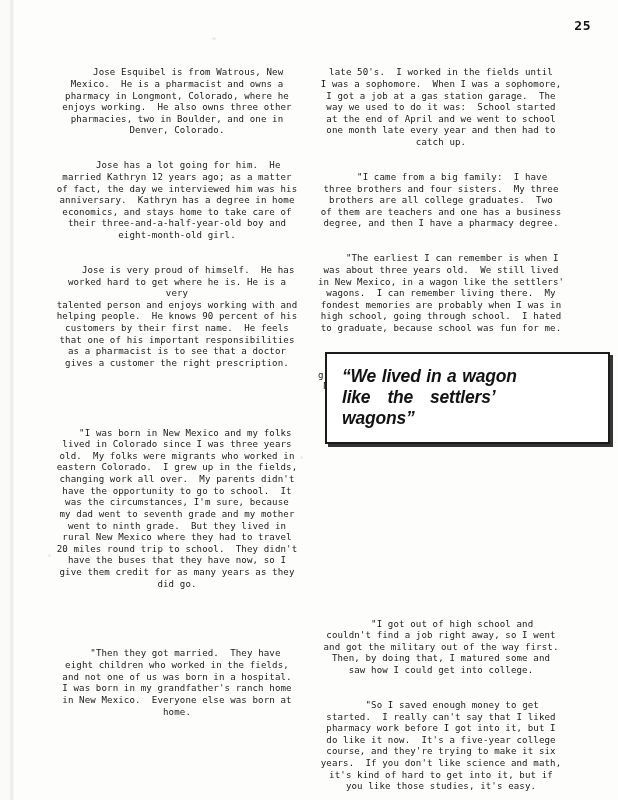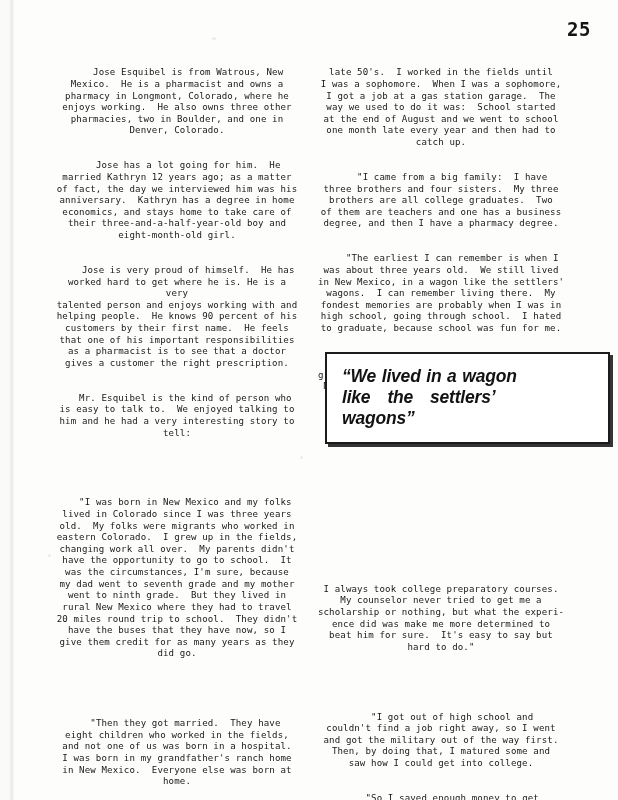--- a/index.html
+++ b/index.html
@@ -51,21 +51,21 @@
     border-radius: 50%;
     pointer-events: none;
   }
 
   
   #page-number {
     position: absolute;
     right: 27px;
     top: 18px;
     font-family: "DejaVu Sans Mono", "Liberation Mono", monospace;
-    font-size: 19px;
+    font-size: 13px;
     font-weight: 700;
     letter-spacing: 0.5px;
     color: #141414;
     text-align: center;
   }
 
   
   .column {
     position: absolute;
     top: 44px;
@@ -146,24 +146,20 @@
 their three-and-a-half-year-old boy and
 eight-month-old girl.</div>
     <div class="para">    Jose is very proud of himself.  He has
 worked hard to get where he is. He is a very
 talented person and enjoys working with and
 helping people.  He knows 90 percent of his
 customers by their first name.  He feels
 that one of his important responsibilities
 as a pharmacist is to see that a doctor
 gives a customer the right prescription.</div>
-    <div class="para">   Mr. Esquibel is the kind of person who
-is easy to talk to.  We enjoyed talking to
-him and he had a very interesting story to
-tell:</div>
     <span class="para-gap"></span>
     <div class="para">   "I was born in New Mexico and my folks
 lived in Colorado since I was three years
 old.  My folks were migrants who worked in
 eastern Colorado.  I grew up in the fields,
 changing work all over.  My parents didn't
 have the opportunity to go to school.  It
 was the circumstances, I'm sure, because
 my dad went to seventh grade and my mother
 went to ninth grade.  But they lived in
@@ -183,21 +179,21 @@
     
     
     
   </div>
 
   <div id="col-right" class="column">
     <div class="para">late 50's.  I worked in the fields until
 I was a sophomore.  When I was a sophomore,
 I got a job at a gas station garage.  The
 way we used to do it was:  School started
-at the end of August and we went to school
+at the end of April and we went to school
 one month late every year and then had to
 catch up.</div>
     <div class="para">    "I came from a big family:  I have
 three brothers and four sisters.  My three
 brothers are all college graduates.  Two
 of them are teachers and one has a business
 degree, and then I have a pharmacy degree.</div>
     <div class="para">    "The earliest I can remember is when I
 was about three years old.  We still lived
 in New Mexico, in a wagon like the settlers'
@@ -206,26 +202,20 @@
 high school, going through school.  I hated
 to graduate, because school was fun for me.</div>
     <div class="para">    "When I graduated from high school, I
 graduated sixth in my class of 130 students.
 My counselor advised me to go into simpler
 things like auto mechanics and stuff like
 that.  I never took any of those classes.</div>
 
     <span class="quote-gap"></span>
 
-    <div class="para">I always took college preparatory courses.
-My counselor never tried to get me a
-scholarship or nothing, but what the experi-
-ence did was make me more determined to
-beat him for sure.  It's easy to say but
-hard to do."</div>
     <span class="para-gap"></span>
     <div class="para">    "I got out of high school and
 couldn't find a job right away, so I went
 and got the military out of the way first.
 Then, by doing that, I matured some and
 saw how I could get into college.</div>
     <div class="para">    "So I saved enough money to get
 started.  I really can't say that I liked
 pharmacy work before I got into it, but I
 do like it now.  It's a five-year college

